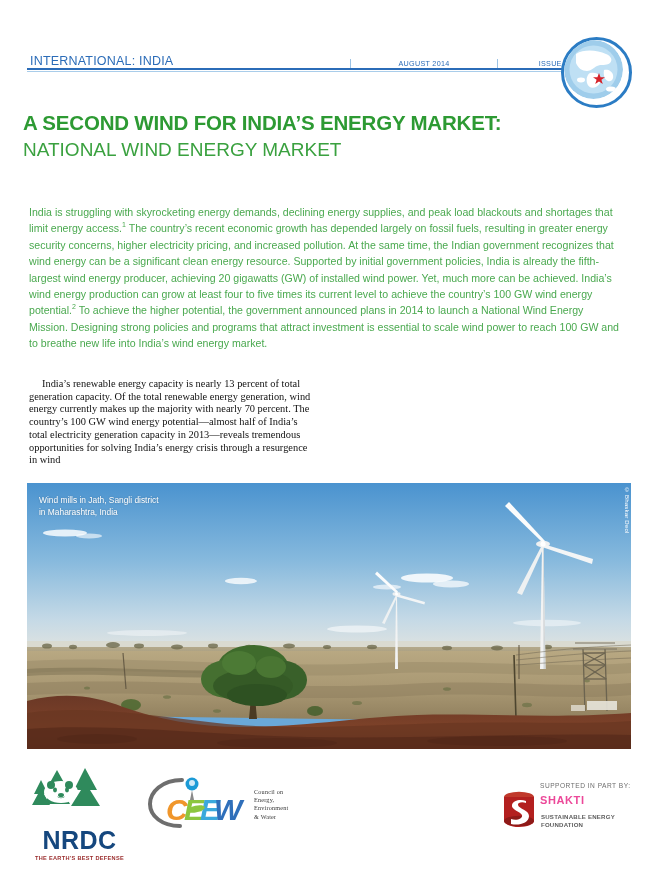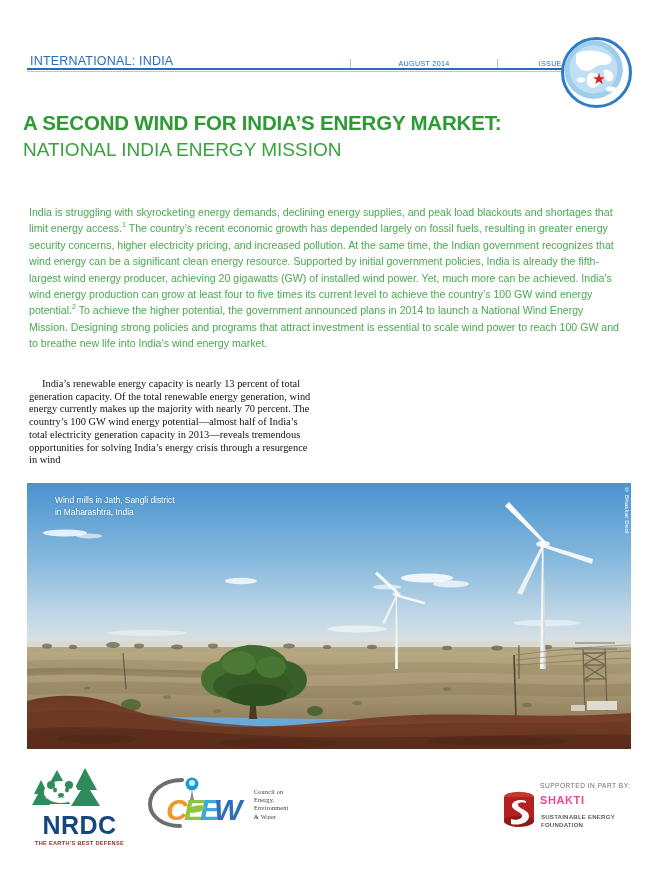--- a/index.html
+++ b/index.html
@@ -161,21 +161,21 @@
     left: 27px;
     top: 483px;
     width: 604px;
     height: 266px;
     overflow: hidden;
     background: #6aa8d8;
   }
   .photo svg { display: block; }
   .photo-caption {
     position: absolute;
-    left: 28px;
+    left: 12px;
     top: 11px;
     font-size: 8.4px;
     line-height: 12px;
     color: #ffffff;
     z-index: 4;
     text-shadow: 0 0 2px rgba(0,0,0,0.25);
   }
   .photo-credit {
     position: absolute;
     right: 1px;
@@ -202,21 +202,21 @@
     top: 6px;
     width: 105px;
   }
   .nrdc-word {
     font-size: 25px;
     font-weight: bold;
     color: #15477e;
     letter-spacing: 0.5px;
     line-height: 1;
     text-align: center;
-    margin-top: 1px;
+    margin-top: 16px;
   }
   .nrdc-tag {
     font-size: 5.6px;
     font-weight: bold;
     color: #9a2d2d;
     letter-spacing: 0.3px;
     text-align: center;
     margin-top: 1.5px;
   }
 
@@ -307,21 +307,21 @@
         <ellipse cx="17" cy="40" rx="4" ry="2.4" fill="#ffffff"></ellipse>
         <ellipse cx="47" cy="49" rx="5" ry="2.6" fill="#ffffff"></ellipse>
 
         <polygon points="35,33 36.6,37.2 41,37.2 37.4,39.8 38.8,44 35,41.4 31.2,44 32.6,39.8 29,37.2 33.4,37.2" fill="#d6232a"></polygon>
       </g>
     </svg>
   </div>
 
   <div class="title-block">
     <div class="title-main">A SECOND WIND FOR INDIA’S ENERGY MARKET:</div>
-    <div class="title-sub">NATIONAL INDIA ENERGY MISSION</div>
+    <div class="title-sub">NATIONAL WIND ENERGY MARKET</div>
   </div>
 
   <div class="intro">
     <span>India is struggling with skyrocketing energy demands, declining energy supplies, and peak load blackouts and shortages that limit energy access.</span><sup>1</sup><span> The country’s recent economic growth has depended largely on fossil fuels, resulting in greater energy security concerns, higher electricity pricing, and increased pollution. At the same time, the Indian government recognizes that wind energy can be a significant clean energy resource. Supported by initial government policies, India is already the fifth-largest wind energy producer, achieving 20 gigawatts (GW) of installed wind power. Yet, much more can be achieved. India’s wind energy production can grow at least four to five times its current level to achieve the country’s 100 GW wind energy potential.</span><sup>2</sup><span> To achieve the higher potential, the government announced plans in 2014 to launch a National Wind Energy Mission. Designing strong policies and programs that attract investment is essential to scale wind power to reach 100 GW and to breathe new life into India’s wind energy market.</span>
   </div>
 
   <div class="columns">
     <div class="col">
       <p>India’s renewable energy capacity is nearly 13 percent of total generation capacity. Of the total renewable energy generation, wind energy currently makes up the majority with nearly 70 percent. The country’s 100 GW wind energy potential—almost half of India’s total electricity generation capacity in 2013—reveals tremendous opportunities for solving India’s energy crisis through a resurgence in wind</p>
     </div>

